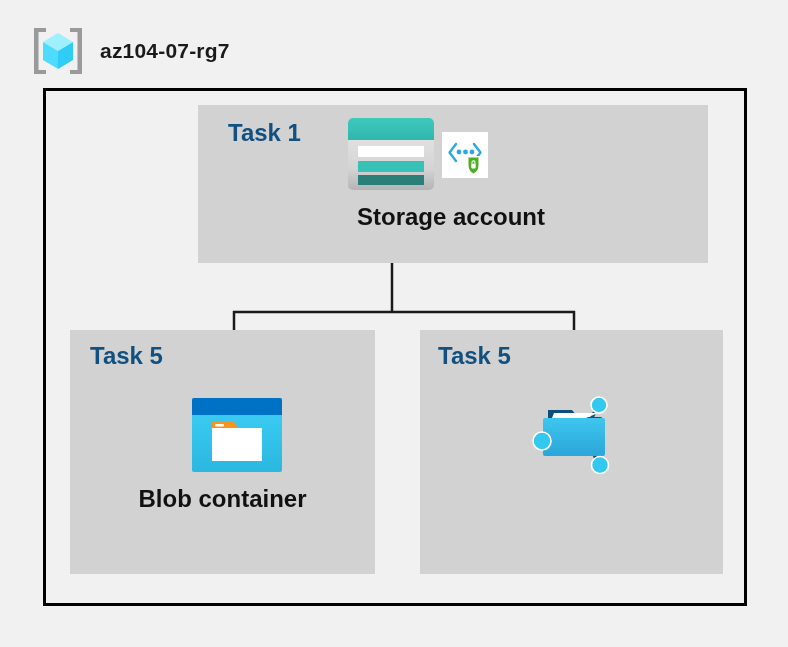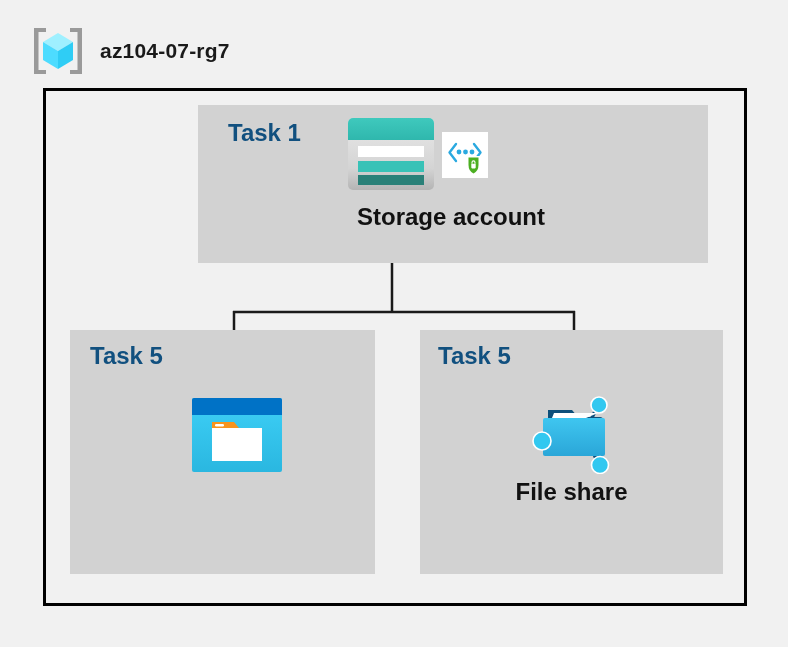--- a/index.html
+++ b/index.html
@@ -247,20 +247,21 @@
 
       <rect x="2" y="2" width="90" height="17" rx="2" ry="2" fill="#0072c6"></rect>
       <rect x="2" y="14" width="90" height="5" fill="#0072c6"></rect>
 
       <path d="M22 26 h22 l5 6 h-27 Z" fill="#f7941e"></path>
       <rect x="25" y="28" width="9" height="2.6" rx="1.3" fill="#ffffff"></rect>
 
       <rect x="22" y="32" width="50" height="33" fill="#ffffff"></rect>
     </svg>
 
+    <span id="blob-container-title" class="node-title">Blob container</span>
   </div>
 
   <div id="task-3-panel" class="task-panel">
     <span id="task-3-label" class="task-label">Task 5</span>
 
     <svg id="fileshare-icon" viewBox="0 0 92 82">
       <defs>
         <linearGradient id="fs-folder" x1="0" y1="0" x2="0" y2="1">
           <stop offset="0%" stop-color="#3fc6f0"></stop>
           <stop offset="100%" stop-color="#2aa6d8"></stop>
@@ -275,16 +276,15 @@
 
       <path d="M17 26 h58 a2 2 0 0 1 2 2 v34 a2 2 0 0 1 -2 2 h-58 a2 2 0 0 1 -2 -2 v-34 a2 2 0 0 1 2 -2 Z" fill="url(#fs-folder)"></path>
 
       <path d="M24 26 h34 l12 -5 h-44 Z" fill="#ffffff"></path>
 
       <circle cx="14" cy="49" r="9" fill="#32c8f0" stroke="#ffffff" stroke-width="1.6"></circle>
       <circle cx="71" cy="13" r="8" fill="#32c8f0" stroke="#ffffff" stroke-width="1.6"></circle>
       <circle cx="72" cy="73" r="8.5" fill="#32c8f0" stroke="#ffffff" stroke-width="1.6"></circle>
     </svg>
 
-    <span id="file-share-title" class="node-title">File share</span>
   </div>
 
 </div>
 
 </body></html>

